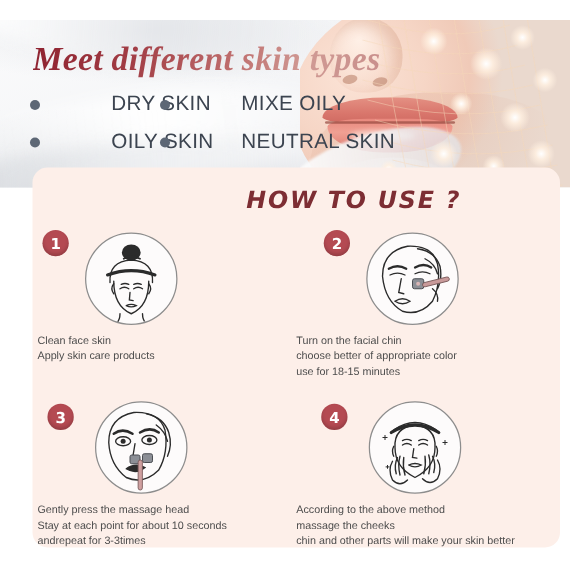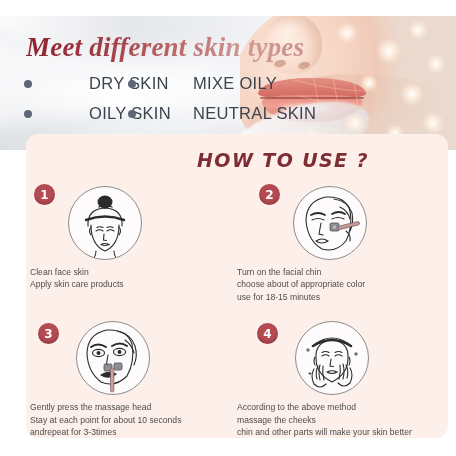--- a/index.html
+++ b/index.html
@@ -232,21 +232,21 @@
             </g>
             <g>
               <rect x="36" y="36" width="9" height="8" rx="1.6" fill="#8c8f96" stroke="#4a4d52" stroke-width="0.8"></rect>
               <rect x="44" y="39.5" width="22" height="3.4" rx="1.7" fill="#c99a9a" stroke="#7a5a5a" stroke-width="0.7" transform="rotate(-14 44 41)"></rect>
               <circle cx="40.5" cy="40" r="1.6" fill="#d9b6b6"></circle>
             </g>
           </svg>
         </div>
         <div class="cap">
           <div>Turn on the facial chin</div>
-          <div>choose about of appropriate color</div>
+          <div>choose better of appropriate color</div>
           <div>use for 18-15 minutes</div>
         </div>
       </div>
 
       <div class="step s3 r2">
         <div class="badge">3</div>
         <div class="art">
           <svg viewBox="0 0 72 72" width="72" height="72">
             <g fill="none" stroke="#2b2b2b" stroke-width="1.1" stroke-linecap="round">
               <path d="M10,32 Q10,12 30,8 Q50,7 55,22 Q58,40 50,54 Q38,66 24,60 Q11,50 10,32"></path>

